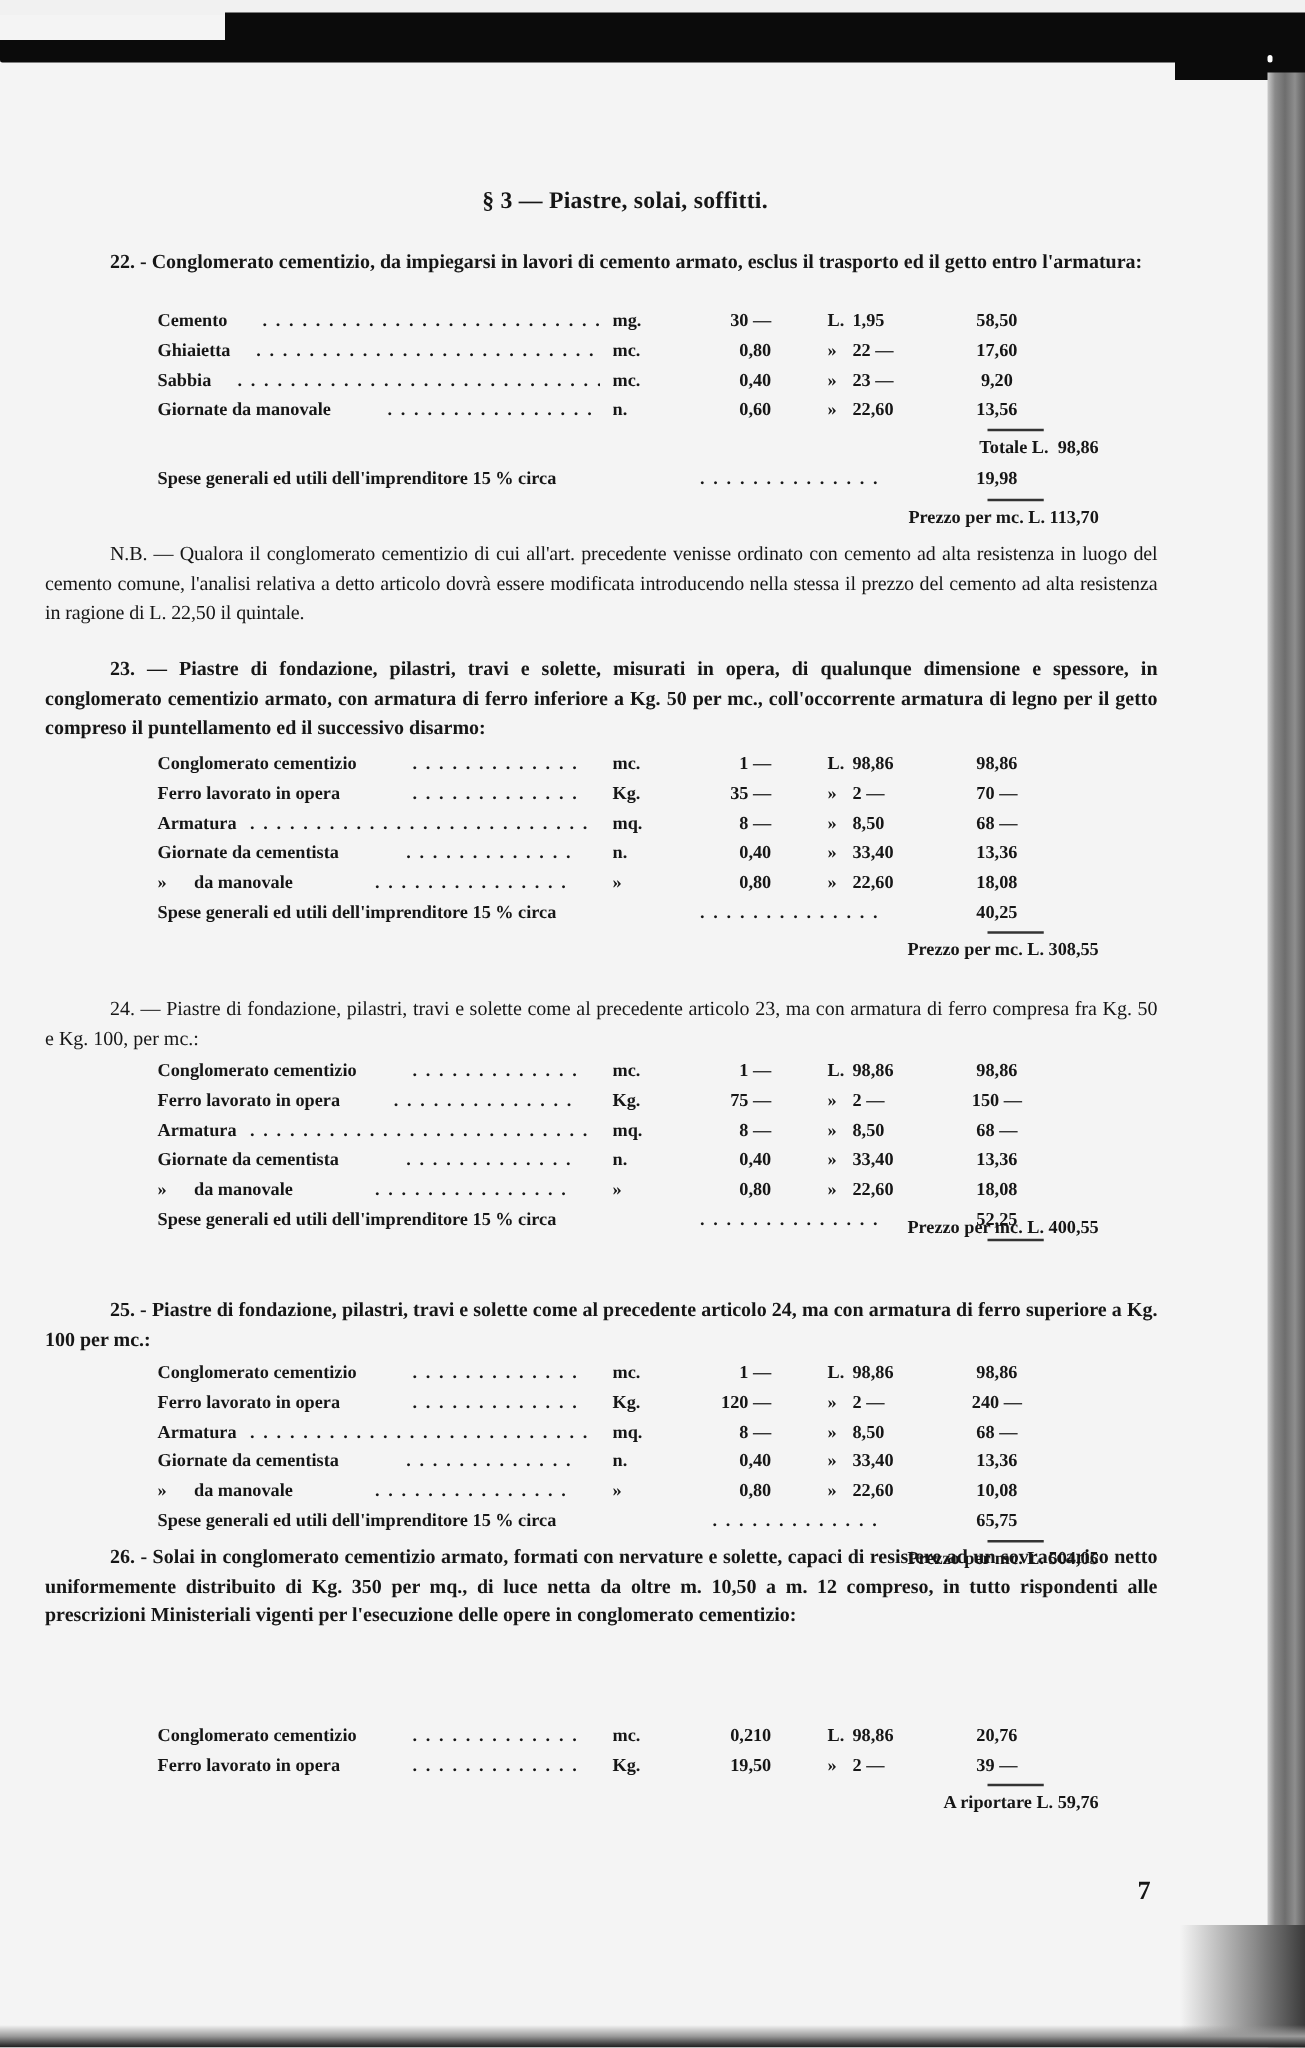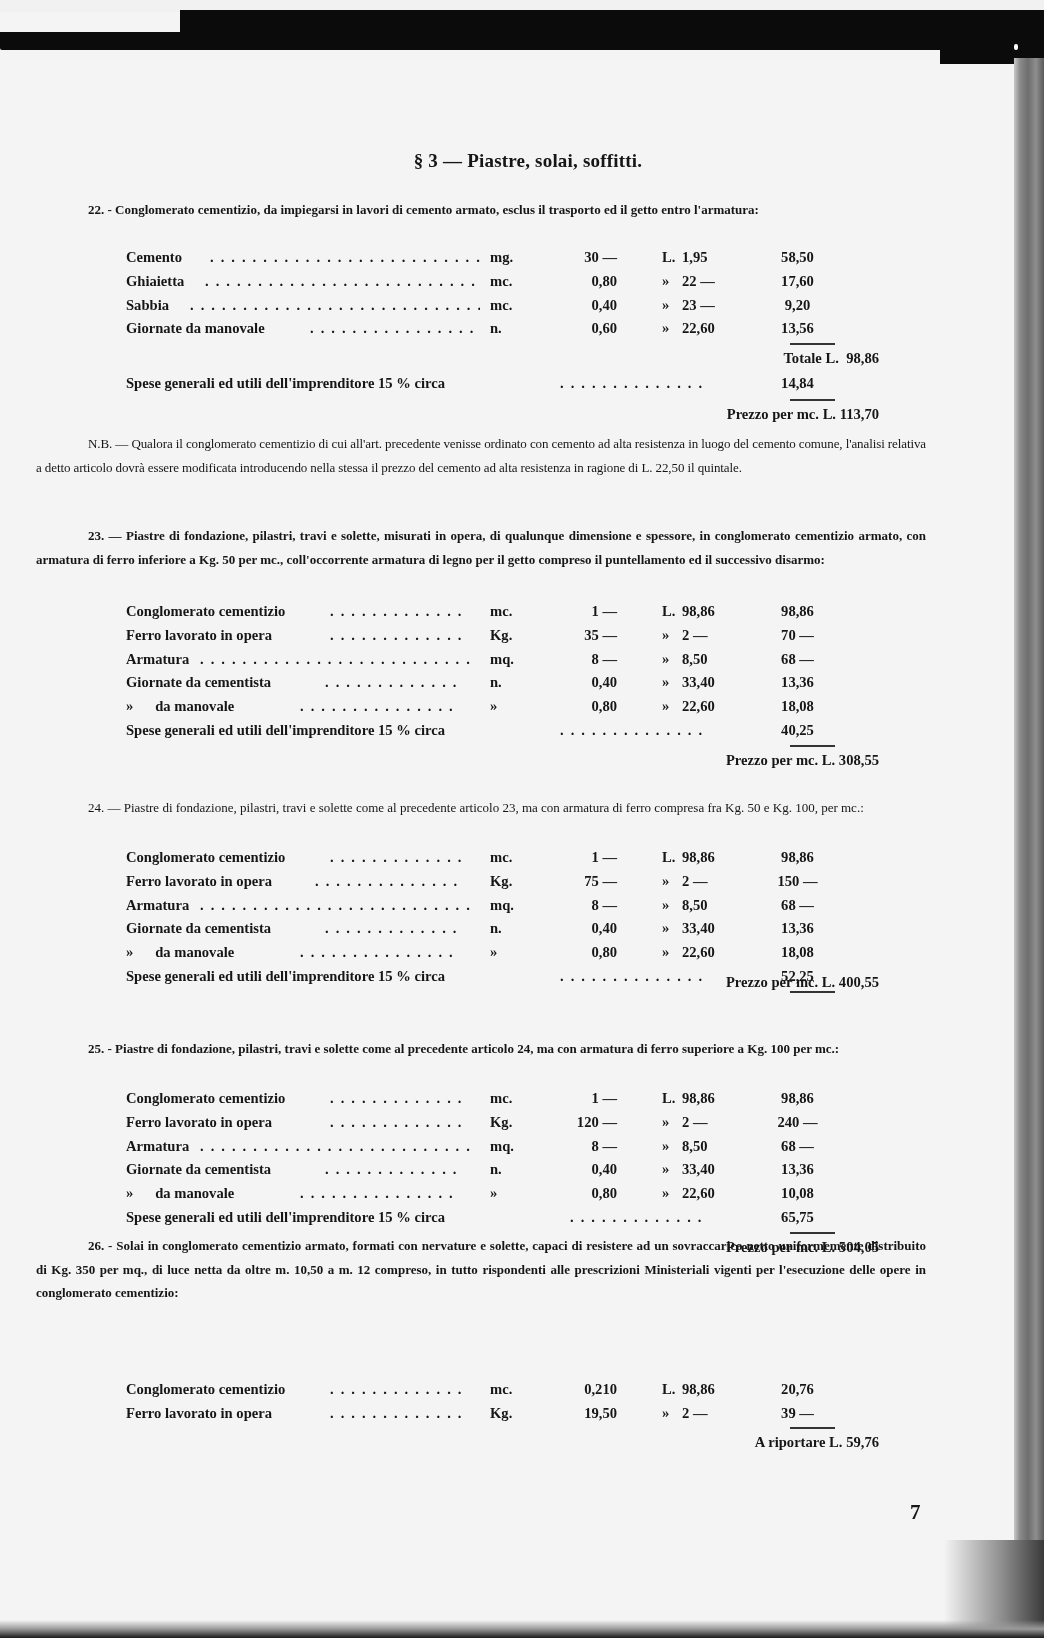--- a/index.html
+++ b/index.html
@@ -16,23 +16,23 @@
   .topbar3 { position:absolute; left:940px; top:44px; width:104px; height:20px; background:#0b0b0b; }
   .rightedge { position:absolute; right:0; top:58px; width:30px; height:1580px;
      background:linear-gradient(to right,#c9c9c9 0px,#8a8a8a 6px,#6e6e6e 14px,#8e8e8e 22px,#5a5a5a 30px); }
   .rightedge2 { position:absolute; right:0; top:1540px; width:100px; height:98px;
      background:linear-gradient(to right,rgba(0,0,0,0),#8a8a8a 60%,#3a3a3a); }
   .bottomedge { position:absolute; left:0; bottom:0; width:1044px; height:18px;
      background:linear-gradient(to bottom,rgba(0,0,0,0),#9a9a9a 50%,#1a1a1a); }
   .dot { position:absolute; left:1014px; top:44px; width:4px; height:6px; background:#fff; border-radius:2px; }
 
   .section-title { position:absolute; left:0; top:94px; width:1000px; text-align:center;
-    font-weight:bold; font-size:19px; letter-spacing:0.2px;padding-left:28px; }
-
-  .para { position:absolute; left:36px; width:890px; font-weight:bold; font-size:13px;
+    font-weight:bold; font-size:19px; letter-spacing:0.2px; }
+
+  .para { position:absolute; left:36px; width:890px; font-weight:bold; font-size:16px;
     line-height:23.5px; text-align:justify; }
   .para.indent { text-indent:52px; }
 
   .rows { position:absolute; left:0; width:1000px; }
   .row { position:relative; height:23.8px; font-weight:bold; font-size:14.6px; line-height:23.8px; white-space:nowrap;text-decoration:underline; }
   .row .lbl { position:absolute; left:126px; }
   .row .dots { position:absolute; overflow:hidden; letter-spacing:7px; }
   .row .unit { position:absolute; left:490px; }
   .row .qty { position:absolute; left:545px; width:72px; text-align:right; }
   .row .cur { position:absolute; left:662px; width:20px; text-align:left; }
@@ -94,21 +94,21 @@
       <span class="price">22,60</span>
       <span class="amt">13,56</span>
     </div>
 </div>
 <div class="totline" style="top:343px"></div>
 <div class="sum" style="top:350px"><span>Totale L.</span>&nbsp;&nbsp;<span>98,86</span></div>
 <div class="rows" style="top:372px">
   <div class="row">
       <span class="lbl">Spese generali ed utili dell'imprenditore 15 % circa</span>
       <span class="dots" style="left:560px;width:200px">..............</span>
-      <span class="amt">14,84</span>
+      <span class="amt">19,98</span>
     </div>
 </div>
 <div class="totline" style="top:399px"></div>
 <div class="sum" style="top:406px"><span>Prezzo per mc. L.</span>&nbsp;<span>113,70</span></div>
 
 <div class="para indent" style="top:432px;font-weight:normal;letter-spacing:-0.1px">N.B. — Qualora il conglomerato cementizio di cui all'art. precedente venisse ordinato con cemento ad alta resistenza in luogo del cemento comune, l'analisi relativa a detto articolo dovrà essere modificata introducendo nella stessa il prezzo del cemento ad alta resistenza in ragione di L. 22,50 il quintale.</div>
 
 <div class="para indent" style="top:524px;font-weight:bold">23. — Piastre di fondazione, pilastri, travi e solette, misurati in opera, di qualunque dimensione e spessore, in conglomerato cementizio armato, con armatura di ferro inferiore a Kg. 50 per mc., coll'occorrente armatura di legno per il getto compreso il puntellamento ed il successivo disarmo:</div>
 <div class="rows" style="top:600px">
   <div class="row">

